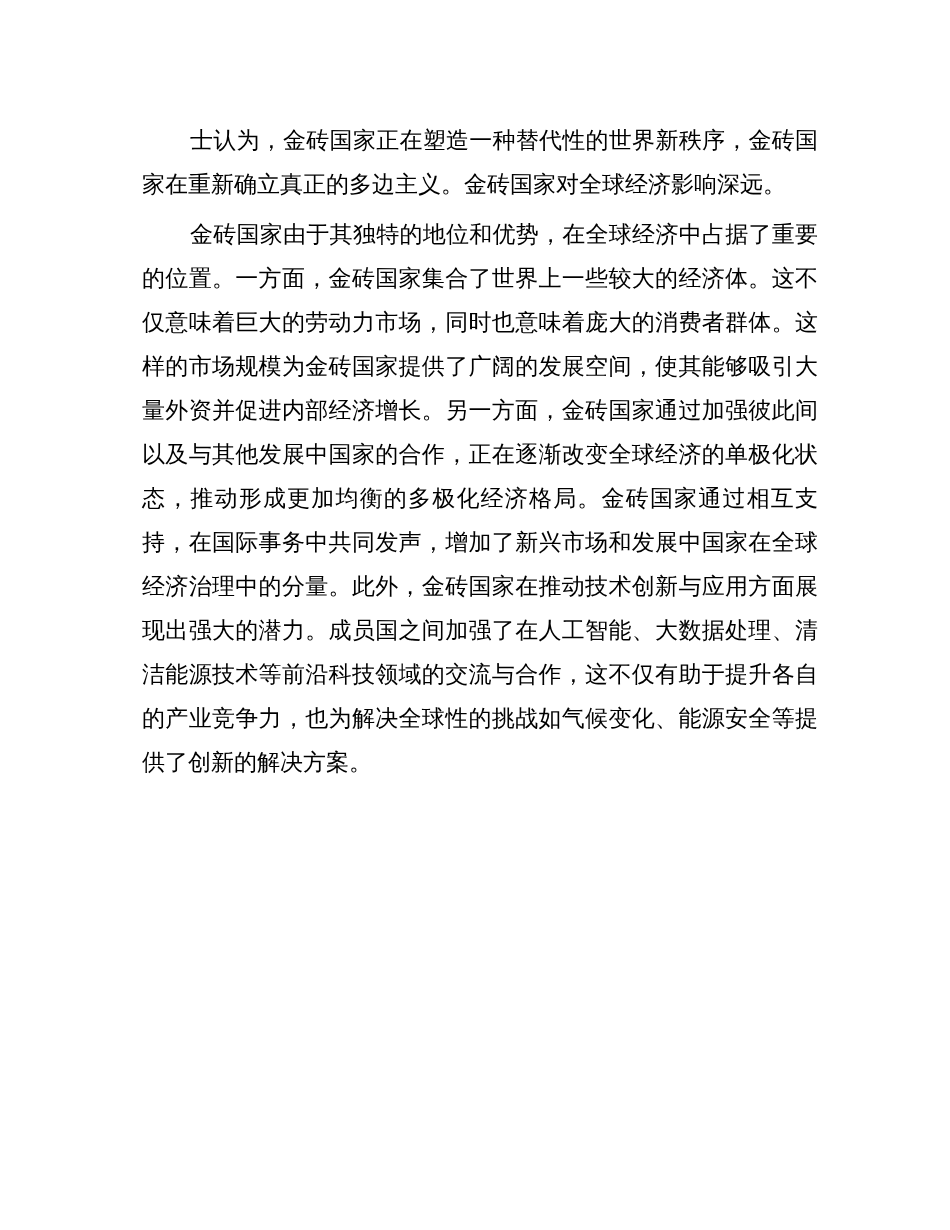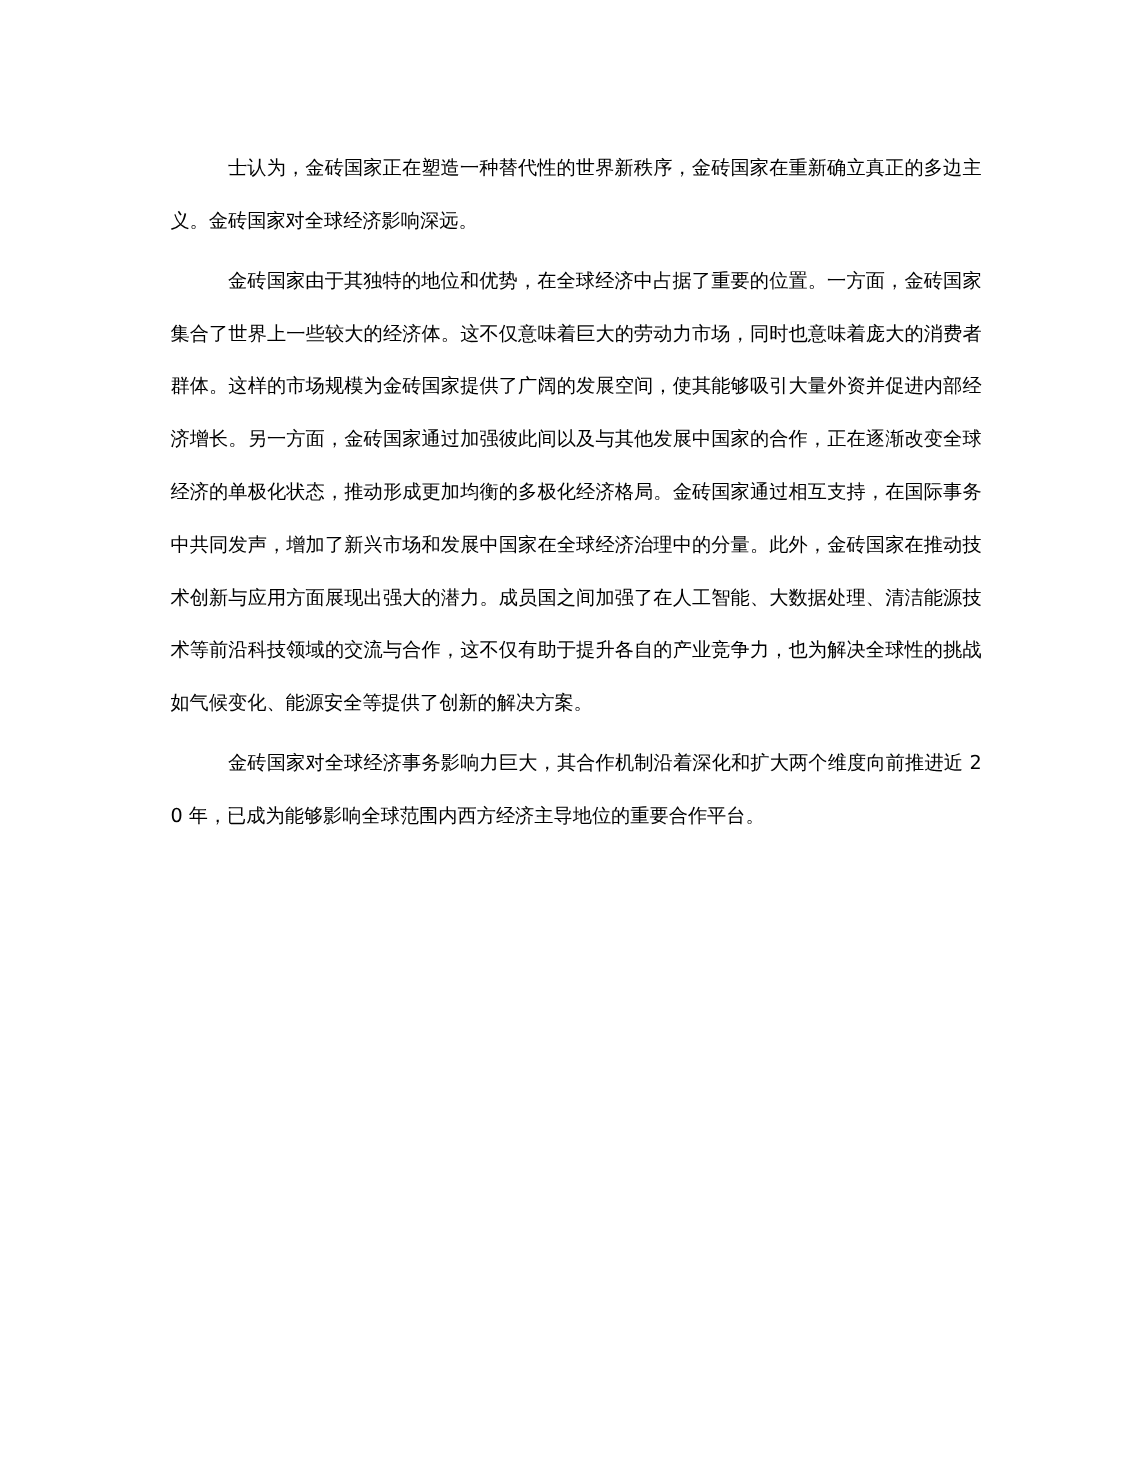--- a/index.html
+++ b/index.html
@@ -13,34 +13,33 @@
       position: relative;
       overflow: hidden;
     }
     .page {
       position: absolute;
       left: 142px;
       top: 118px;
       width: 676px;
       color: #000000;
       font-family: "DejaVu Sans", "Liberation Sans", sans-serif;
-      font-size: 16px;
+      font-size: 23px;
       line-height: 44px;
     }
     .para {
       margin: 0 0 6px 0;
       text-indent: 48px;
       text-align: justify;
       text-justify: inter-character;
       word-break: break-all;
     }
     .para.cont {
       text-indent: 48px;
     }
   </style>
 </head>
 <body>
 
 <div class="page">
   <p class="para cont">士认为，金砖国家正在塑造一种替代性的世界新秩序，金砖国家在重新确立真正的多边主义。金砖国家对全球经济影响深远。</p>
   <p class="para">金砖国家由于其独特的地位和优势，在全球经济中占据了重要的位置。一方面，金砖国家集合了世界上一些较大的经济体。这不仅意味着巨大的劳动力市场，同时也意味着庞大的消费者群体。这样的市场规模为金砖国家提供了广阔的发展空间，使其能够吸引大量外资并促进内部经济增长。另一方面，金砖国家通过加强彼此间以及与其他发展中国家的合作，正在逐渐改变全球经济的单极化状态，推动形成更加均衡的多极化经济格局。金砖国家通过相互支持，在国际事务中共同发声，增加了新兴市场和发展中国家在全球经济治理中的分量。此外，金砖国家在推动技术创新与应用方面展现出强大的潜力。成员国之间加强了在人工智能、大数据处理、清洁能源技术等前沿科技领域的交流与合作，这不仅有助于提升各自的产业竞争力，也为解决全球性的挑战如气候变化、能源安全等提供了创新的解决方案。</p>
-  <p class="para">金砖国家对全球经济事务影响力巨大，其合作机制沿着深化和扩大两个维度向前推进近 20 年，已成为能够影响全球范围内西方经济主导地位的重要合作平台。</p>
 </div>
 
 </body></html>

